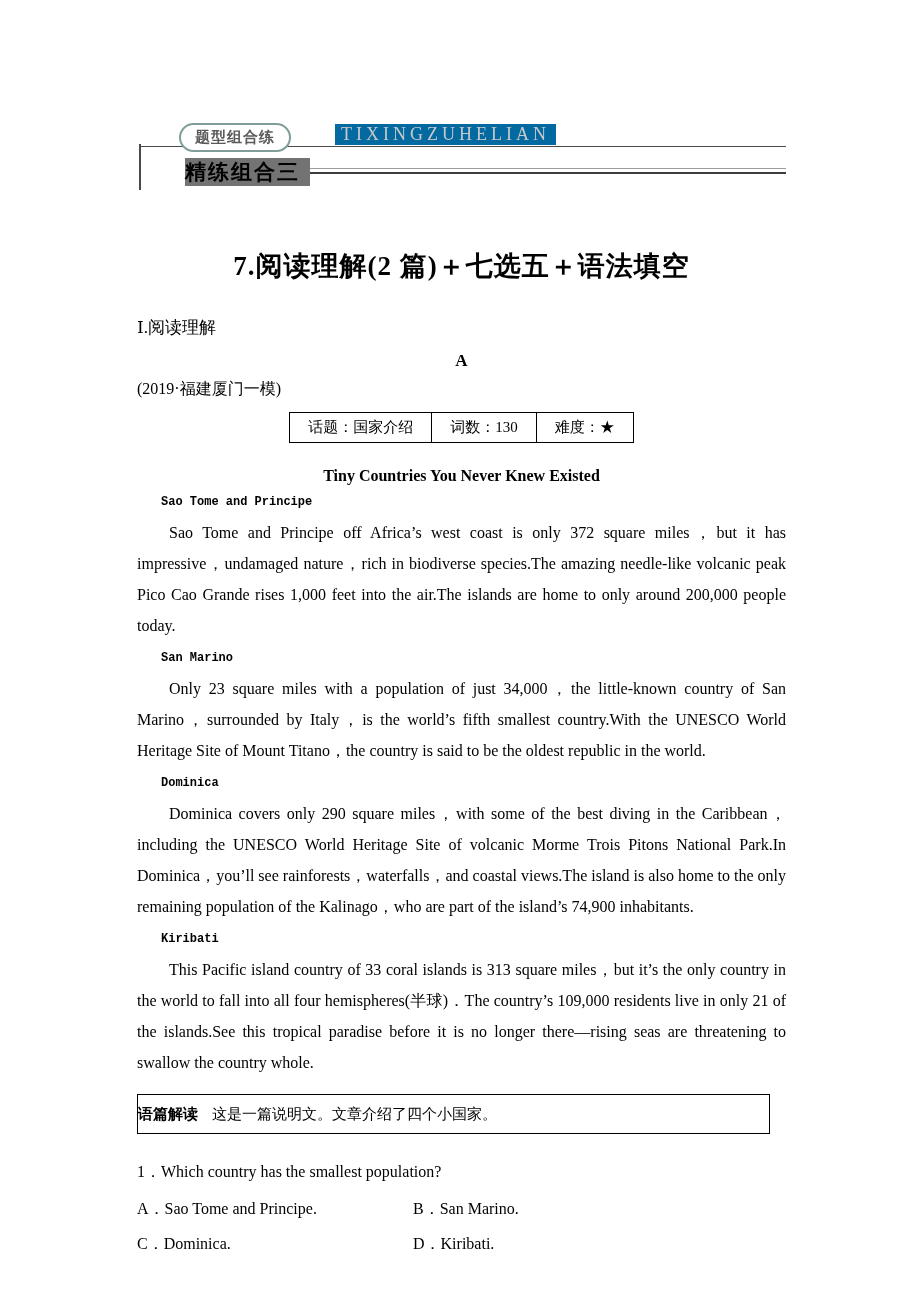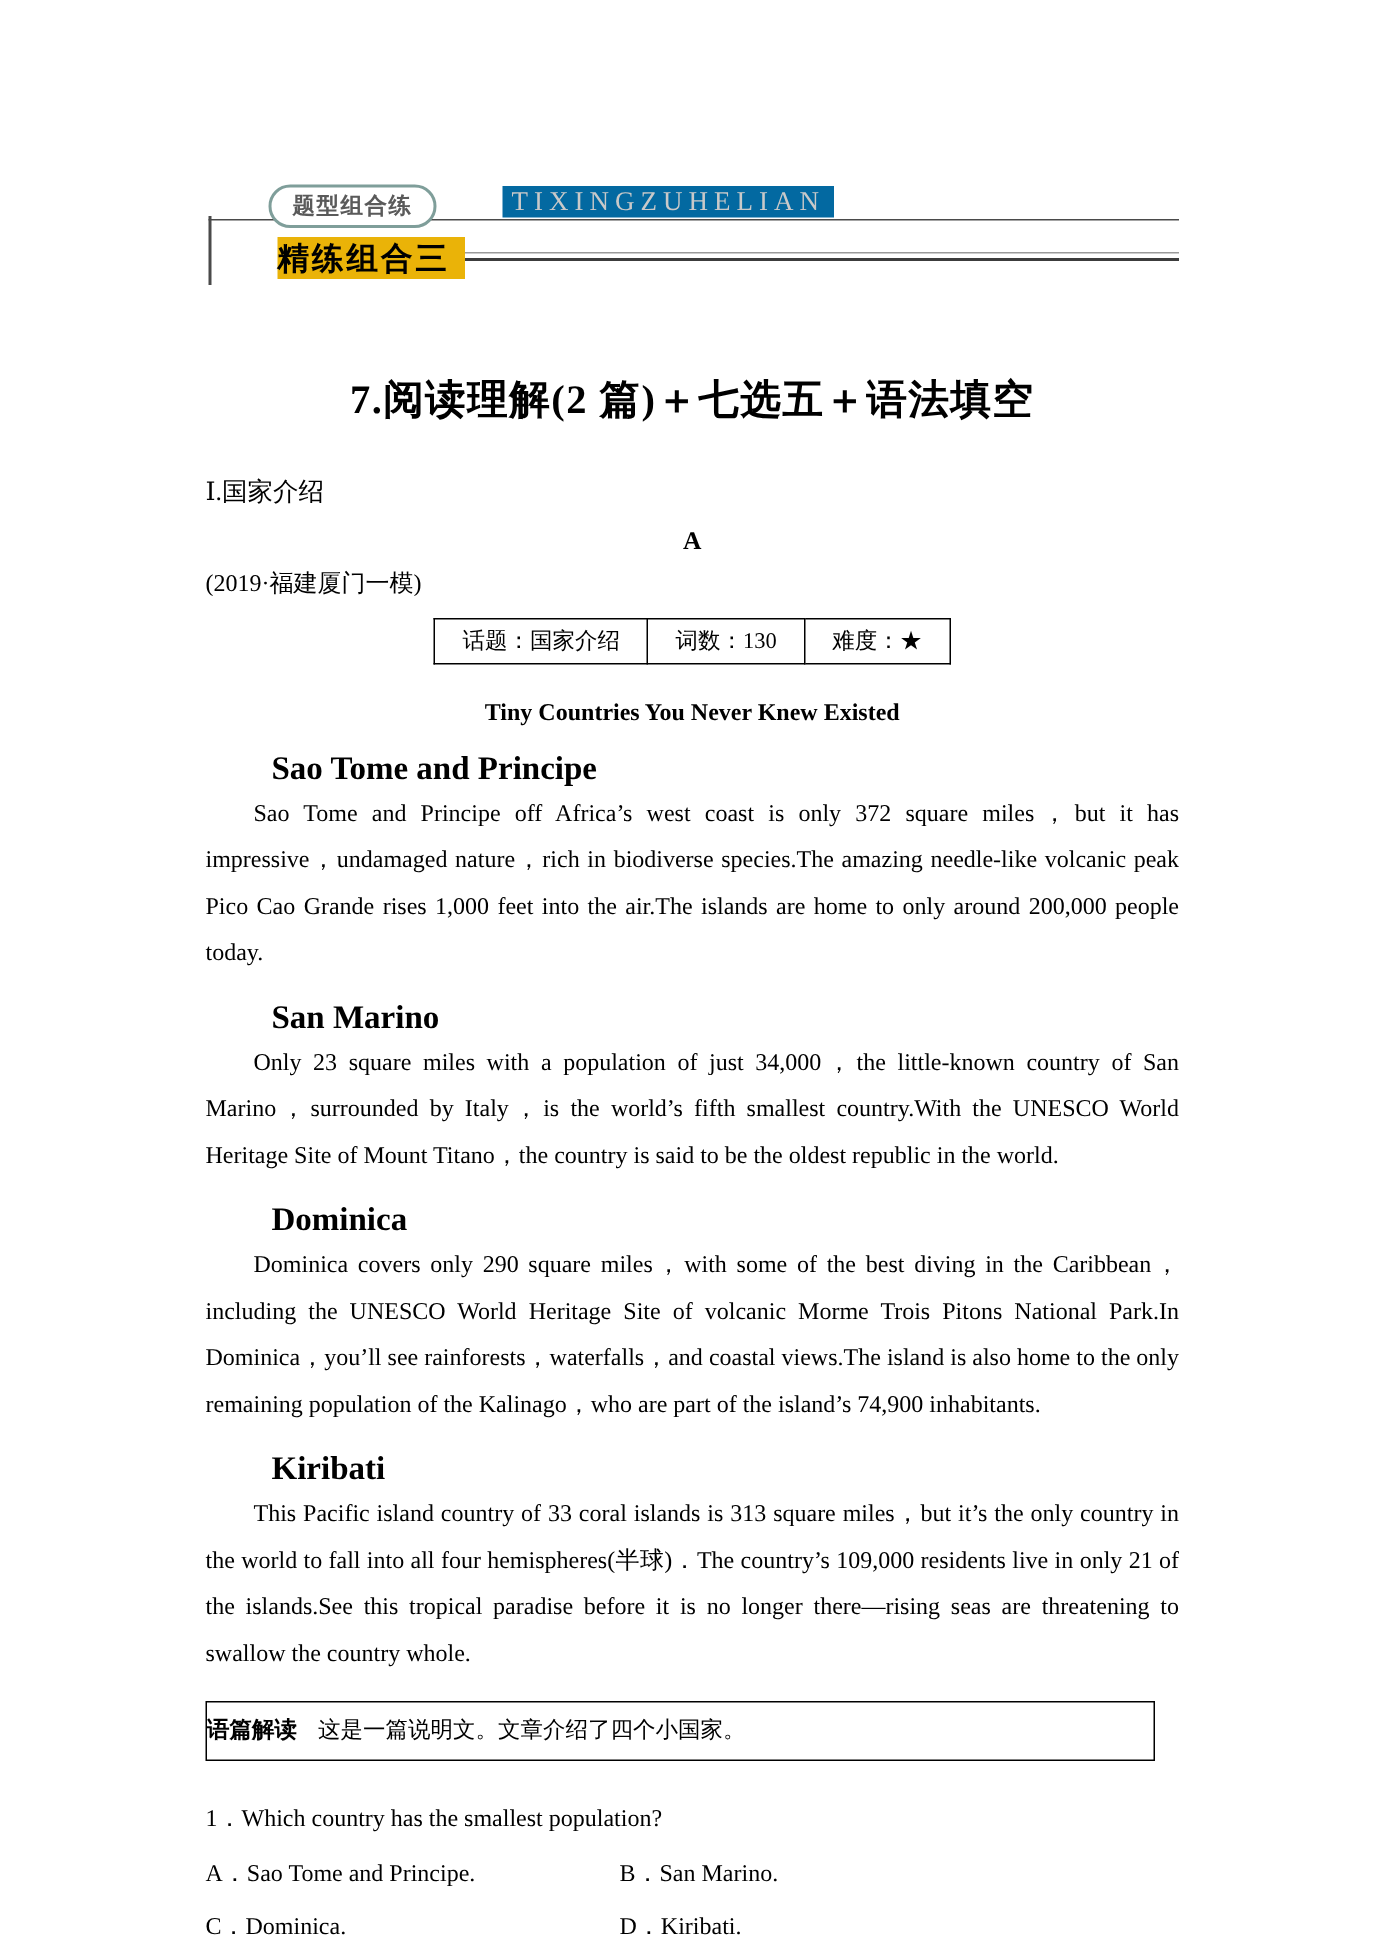--- a/index.html
+++ b/index.html
@@ -19,40 +19,40 @@
     border:2px solid #7f9e9a; border-radius:16px; padding:3px 14px;
     font-family:"Liberation Sans","DejaVu Sans",sans-serif;
     font-weight:bold; font-size:15px; color:#5a5a5a; letter-spacing:1px;
   }
   .hdr-watermark {
     position:absolute; left:198px; top:2px; z-index:2; background:#0369a1; padding:0 6px;
     font-size:18px; color:#c9c9c9; letter-spacing:4px;
   }
   .hdr-section {
     position:absolute; left:48px; top:36px; font-weight:bold; font-size:21px; letter-spacing:2px;
-    background:#eab308; padding-right:10px; z-index:2;
+    background:#737373; padding-right:10px; z-index:2;
   }
   .hdr-rule {
     position:absolute; left:165px; top:46px; width:484px; height:6px;
     border-top:1px solid #9a9a9a; border-bottom:2px solid #3c3c3c;
   }
 
   
   .main-title { text-align:center; font-weight:bold; font-size:27px; margin-top:56px; letter-spacing:1px; }
   .sec-label  { margin-top:32px; font-size:17px; }
   .passage-a  { text-align:center; font-weight:bold; font-size:17px; margin-top:12px; }
   .source     { font-size:16px; margin-top:8px; }
 
   
   .meta-table { margin:12px auto 0 auto; border-collapse:collapse; font-size:15px;border-radius:15px; }
   .meta-table td { border:1px solid #000; padding:5px 18px; text-align:center; white-space:nowrap; }
 
   
   .passage-title { text-align:center; font-weight:bold; font-size:16px; margin-top:24px; }
-  .para-head { font-weight:bold; font-size:22px; line-height:30px; text-indent:2em; margin-top:12px; }
+  .para-head { font-weight:bold; font-size:12px; line-height:30px; text-indent:2em; margin-top:2px;font-family:Liberation Mono, monospace; }
   .para { font-size:16px; line-height:31px; text-align:justify; text-indent:2em; }
 
   
   .analysis {
     border:1px solid #000; margin-top:16px; width:633px; padding:8px 0;
     font-size:15px; line-height:22px;
   }
   .analysis .label { font-weight:bold; margin-right:14px; }
 
   
@@ -68,21 +68,21 @@
     <div class="hdr-topline"></div>
     <div class="hdr-vline"></div>
     <span class="hdr-badge">题型组合练</span>
     <span class="hdr-watermark">TIXINGZUHELIAN</span>
     <span class="hdr-section">精练组合三</span>
     <div class="hdr-rule"></div>
   </div>
 
   <div class="main-title">7.阅读理解(2 篇)＋七选五＋语法填空</div>
 
-  <div class="sec-label">Ⅰ.国家介绍</div>
+  <div class="sec-label">Ⅰ.阅读理解</div>
 
   <div class="passage-a">A</div>
 
   <div class="source">(2019·福建厦门一模)</div>
 
   <table class="meta-table">
     <tbody>
         <tr>
       <td>话题：国家介绍</td>
       <td>词数：130</td>

